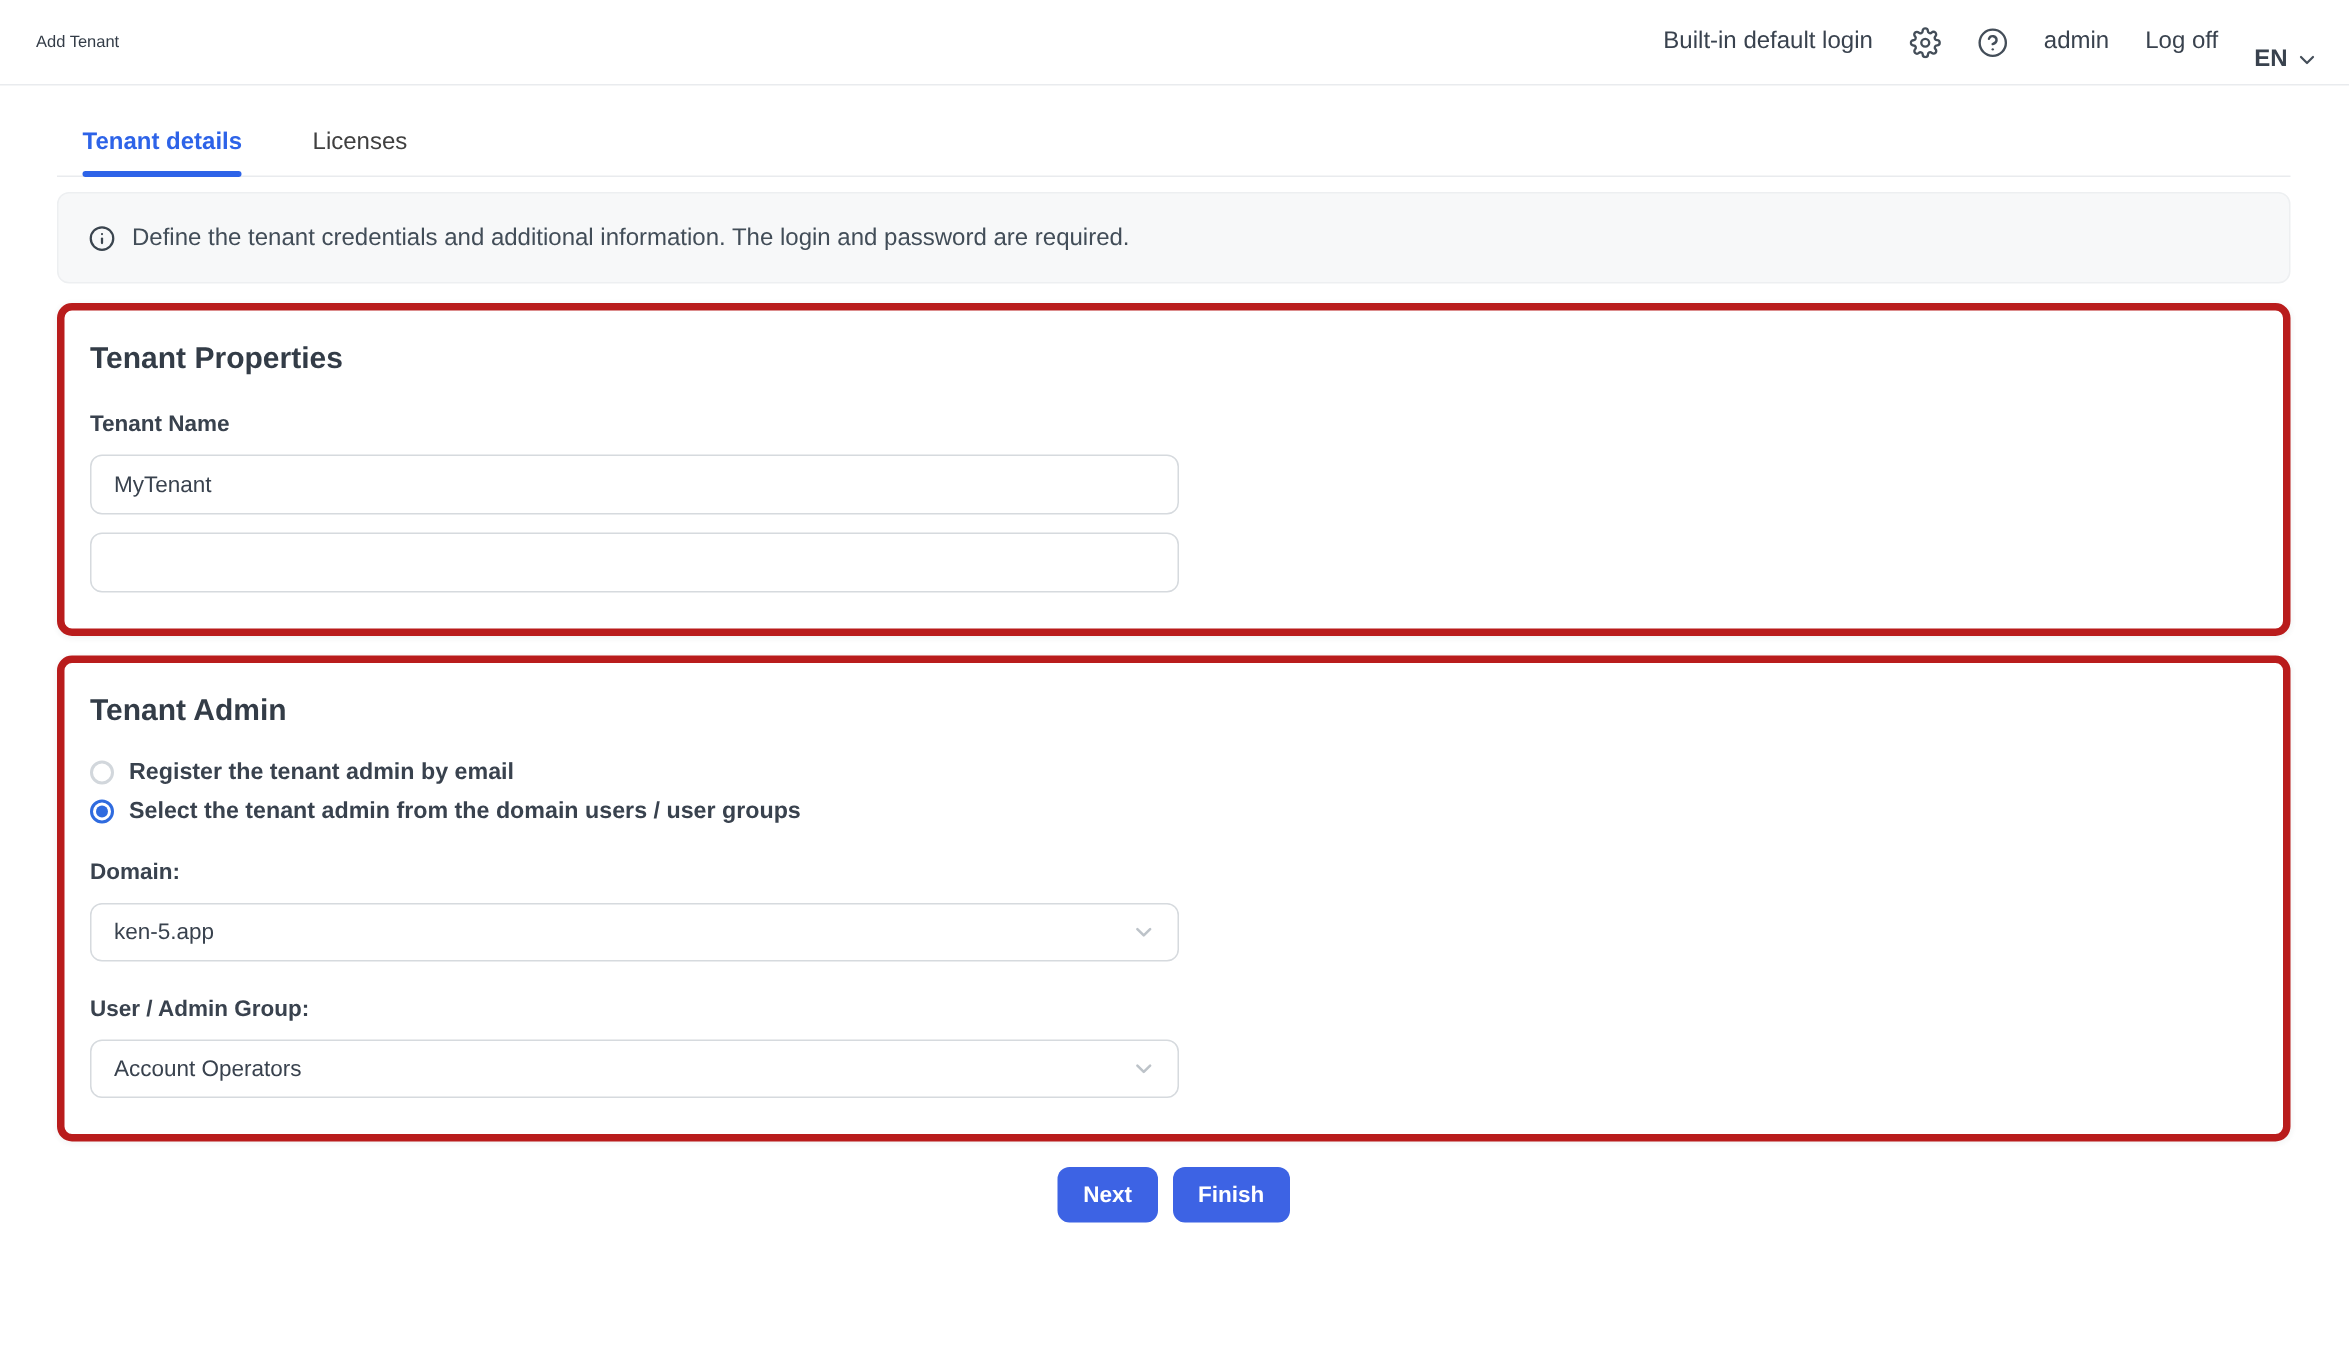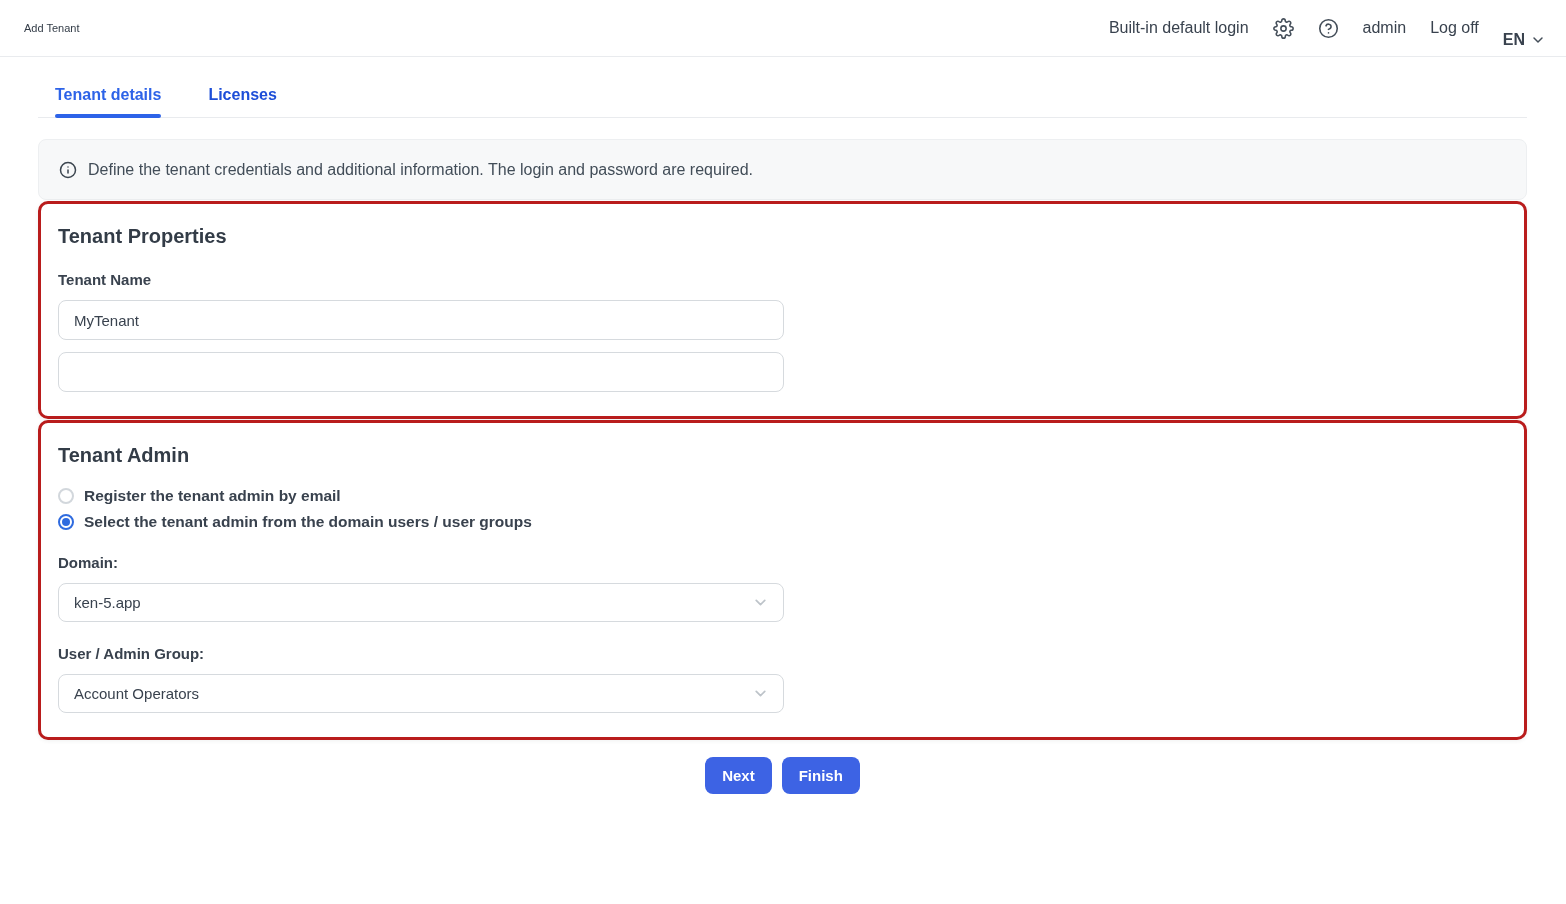--- a/index.html
+++ b/index.html
@@ -14,32 +14,32 @@
   .hicon { width:21px; height:21px; color:#444e59; display:inline-flex; cursor:pointer; }
   .hicon svg { width:100%; height:100%; }
   .lang { display:flex; align-items:center; gap:5px; font-weight:700; cursor:pointer;margin-top:24px; }
   .lang .chev { width:16px; height:16px; color:#444e59; display:inline-flex; }
   .htext { cursor:pointer; }
 
   
   .content { padding:0 39px 0 38px; }
 
   .tabs { display:flex; gap:47px; margin-top:29px; border-bottom:1px solid #e9ebee; padding-left:17px; }
-  .tab { font-size:16px; font-weight:700; color:#1d4ed8; padding-bottom:13px; position:relative; cursor:pointer; }
+  .tab { font-size:16px; font-weight:400; color:#404040; padding-bottom:13px; position:relative; cursor:pointer; }
   .tab.active { color:#2d63e8; font-weight:700; }
   .tab.active::after { content:""; position:absolute; left:0; right:0; bottom:-1px; height:4px;
     background:#2d63e8; border-radius:4px; }
 
-  .info-banner { margin-top:21px; height:61px; background:#f7f8f9; border:1px solid #edeff1;
+  .info-banner { margin-top:10px; height:61px; background:#f7f8f9; border:1px solid #edeff1;
     border-radius:8px; display:flex; align-items:center; gap:11px; padding:0 20px; }
   .info-banner .iicon { width:18px; height:18px; color:#3b454f; flex:none; display:inline-flex; }
   .info-banner .iicon svg { width:100%; height:100%; }
   .info-text { font-size:16px; color:#424d58; }
 
-  .card { margin-top:1px; background:#fff; border:3px solid #b91c1c; border-radius:10px;
+  .card { margin-top:13px; background:#fff; border:5px solid #b91c1c; border-radius:10px;
     box-shadow:0 1px 4px rgba(40,50,60,0.07); padding:21px 18px 24px 17px; }
   .card-title { font-size:20px; font-weight:700; color:#333c47; }
   .field-label { font-size:15px; font-weight:700; color:#39424e; margin-top:23px; }
   .text-input { margin-top:12px; width:726px; height:40px; border:1px solid #d6dade; border-radius:8px;
     padding:0 15px; font-size:15px; color:#39424e; font-family:inherit; background:#fff; outline:none; }
 
   
   .radio-group { margin-top:20px; display:flex; flex-direction:column; gap:8px; }
   .radio-row { display:flex; align-items:center; gap:10px; cursor:pointer; }
   .radio { width:16px; height:16px; border-radius:50%; flex:none; position:relative;

